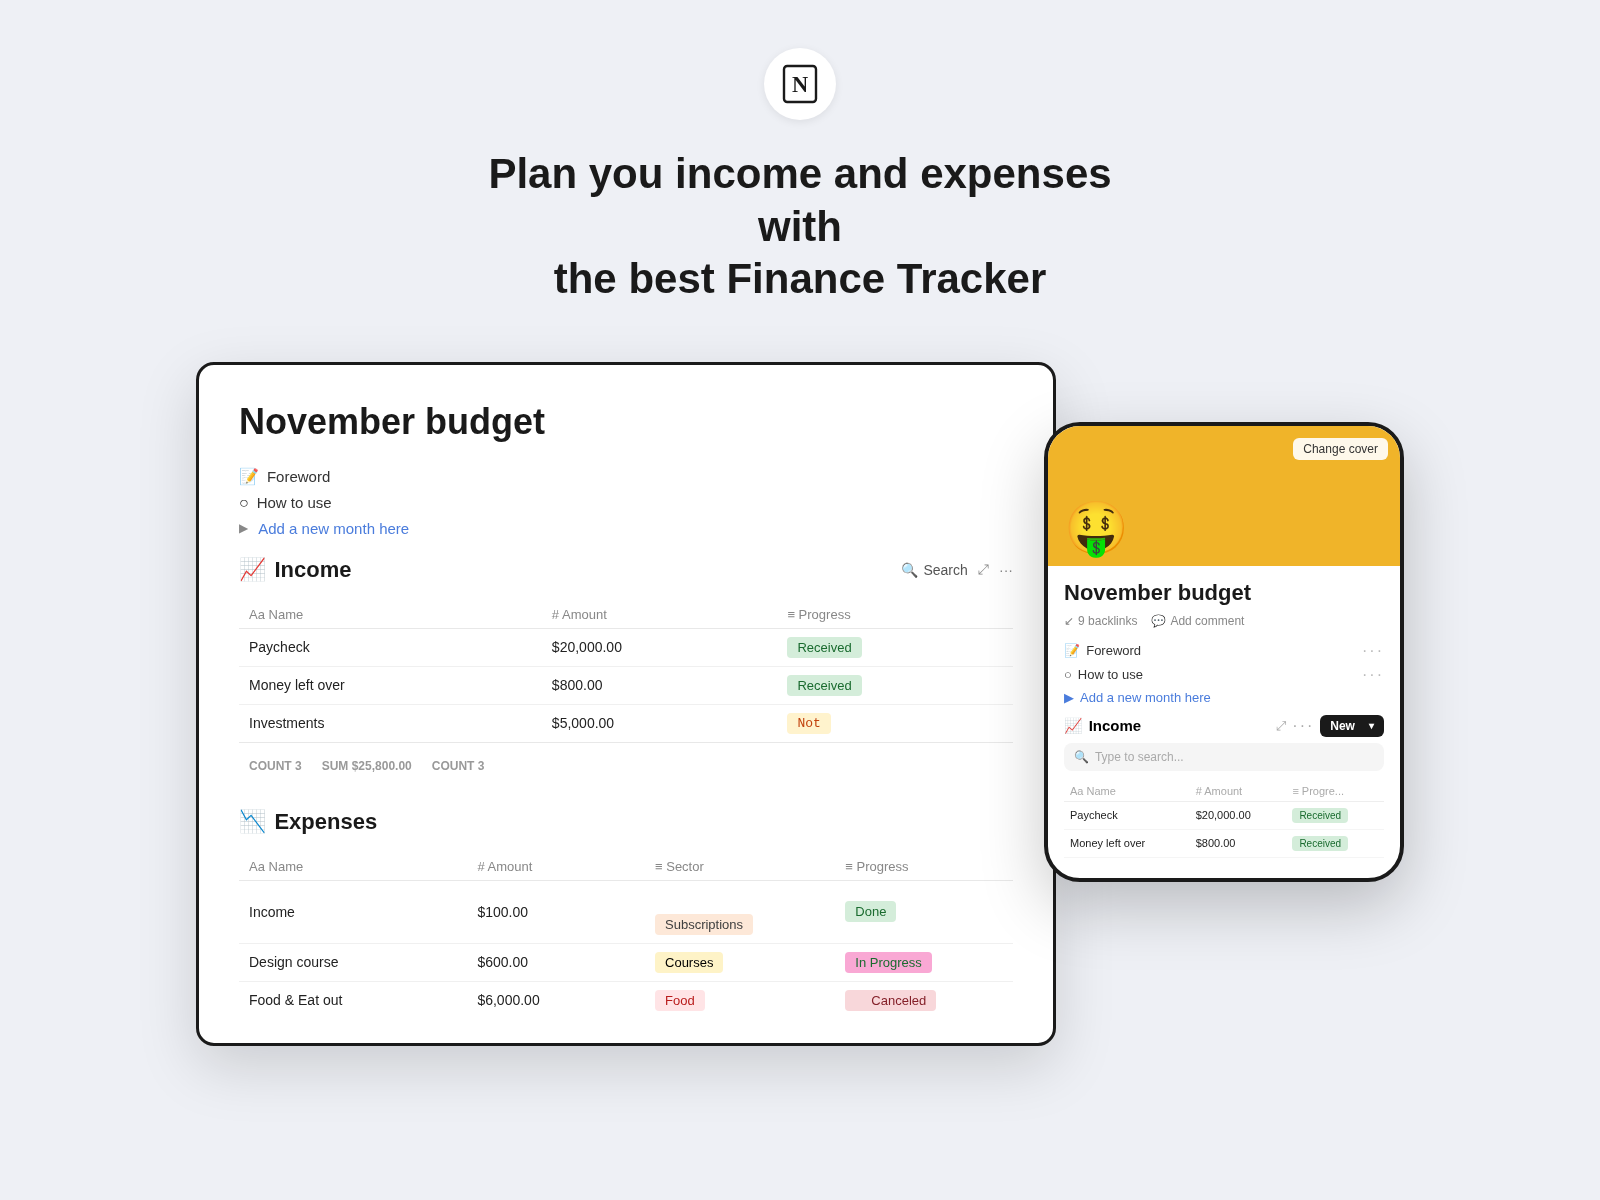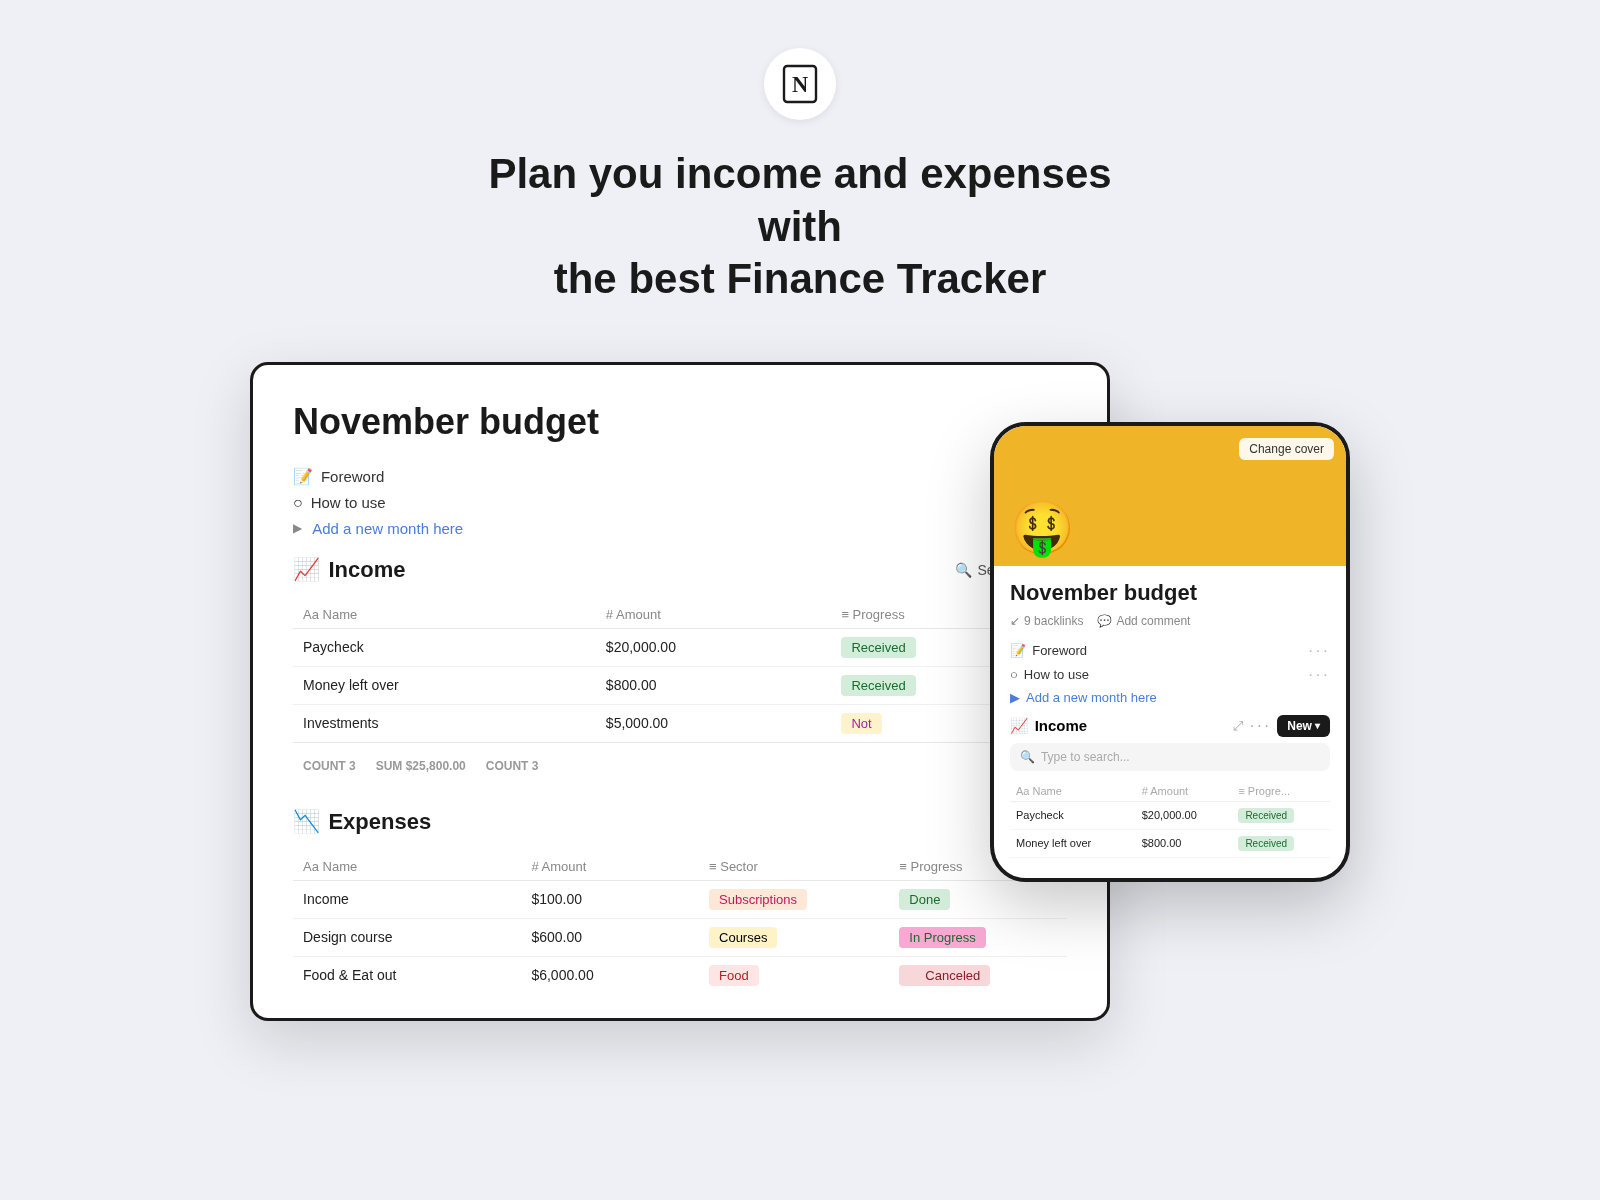--- a/index.html
+++ b/index.html
@@ -40,21 +40,21 @@
       color: #1a1a1a;
       text-align: center;
       line-height: 1.25;
       max-width: 680px;
     }
 
     
     .mockup-container {
       position: relative;
       margin: 56px auto 0;
-      width: 1100px;
+      width: 1208px;
       height: 700px;
     }
 
     
     .desktop-mockup {
       position: absolute;
       left: 0;
       top: 0;
       width: 860px;
       background: white;
@@ -151,26 +151,26 @@
     .col-progress { width: 140px; }
 
     .badge {
       display: inline-block;
       padding: 3px 10px;
       border-radius: 4px;
       font-size: 13px;
       font-weight: 500;
     }
     .badge-received { background: #d4edda; color: #1a6b2f; }
-    .badge-not { background: #fff3cd; color: #a21caf; }
+    .badge-not { background: #fff3cd; color: #c2410c; font-family: Liberation Mono, monospace; }
     .badge-done { background: #d4edda; color: #1a6b2f; }
     .badge-in-progress { background: #f9a8d4; color: #1a6b2f; }
     .badge-canceled { background: #f8d7da; color: #842029; padding-left: 26px; }
 
-    .pill-subscriptions { background: #fde8d8; color: #be185d; }
+    .pill-subscriptions { background: #fde8d8; color: #404040; margin-top: 25px; }
     .pill-courses { background: #fef3c7; color: #000000; }
     .pill-food { background: #ffe4e6; color: #b91c1c; }
 
     .table-footer {
       display: flex;
       gap: 20px;
       padding: 16px 10px;
       color: #999;
       font-size: 12px;
       border-top: 1px solid #e8e8e8;
@@ -262,21 +262,21 @@
       font-weight: 700;
     }
     .mobile-section-actions {
       display: flex;
       align-items: center;
       gap: 6px;
     }
     .new-btn {
       display: flex;
       align-items: center;
-      gap: 3px;
+      gap: 14px;
       background: #1a1a1a;
       color: white;
       border-radius: 6px;
       padding: 4px 10px;
       font-size: 12px;
       font-weight: 600;
     }
     .chevron-down { font-size: 10px; }
 
     .mobile-search {

